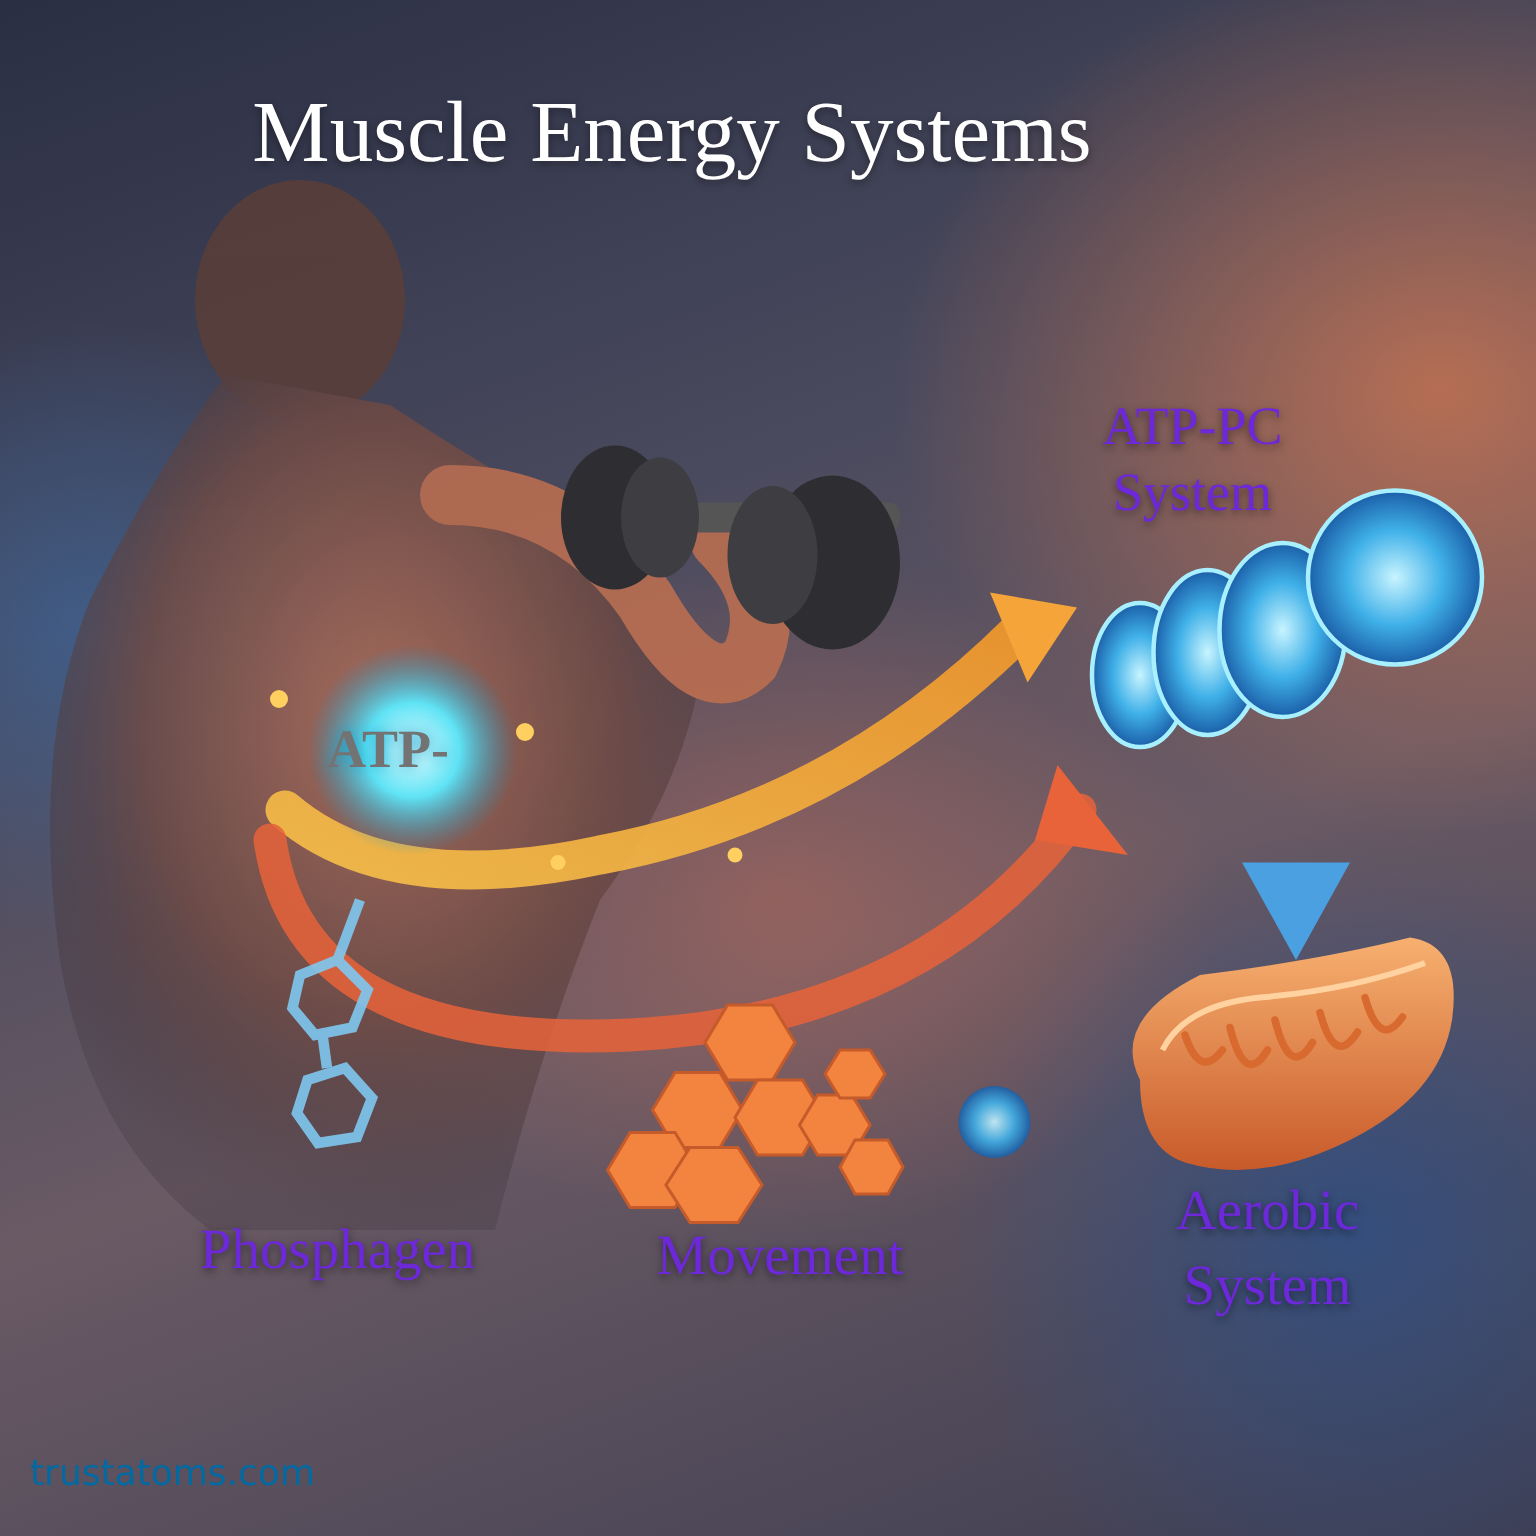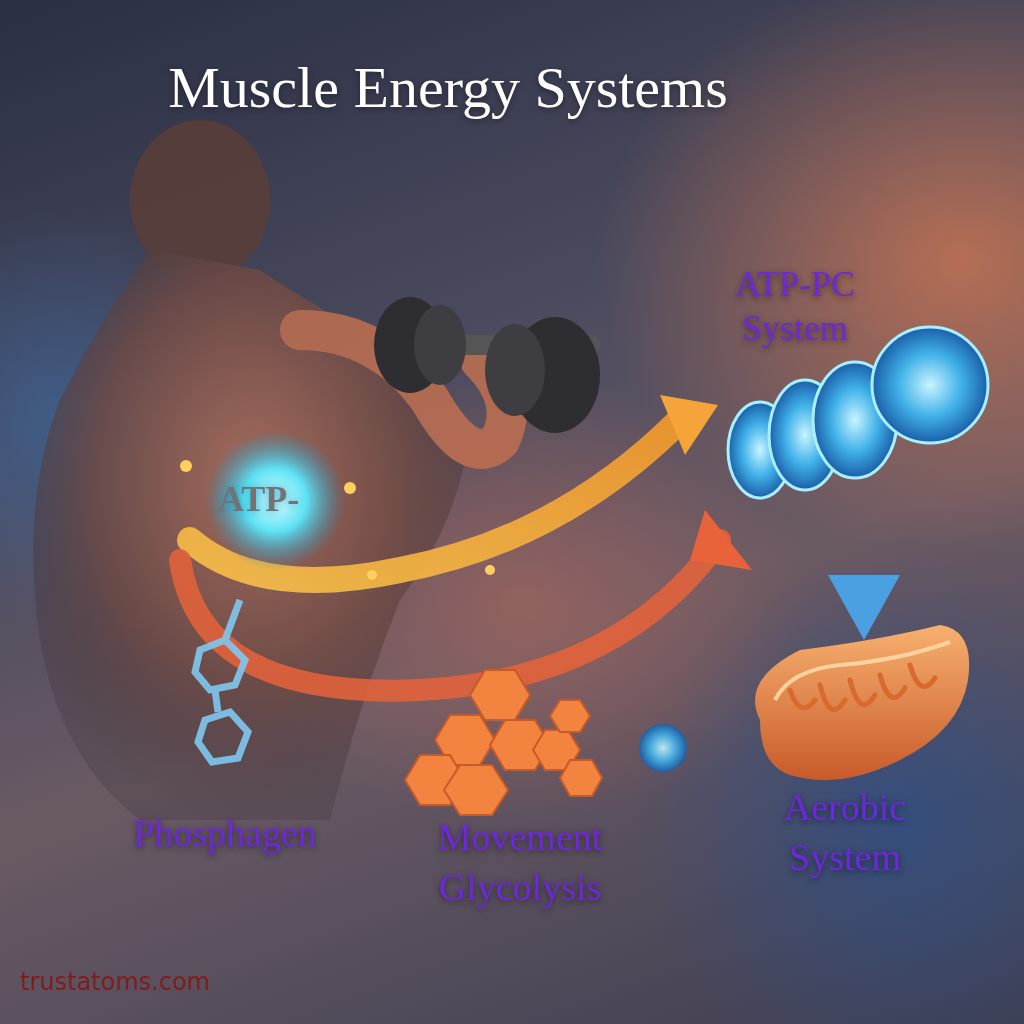--- a/index.html
+++ b/index.html
@@ -9,21 +9,21 @@
       radial-gradient(ellipse 520px 420px at 960px 260px, rgba(214,120,80,0.75), rgba(0,0,0,0) 70%),
       radial-gradient(ellipse 420px 320px at 520px 600px, rgba(200,110,90,0.45), rgba(0,0,0,0) 70%),
       radial-gradient(ellipse 380px 380px at 900px 820px, rgba(40,80,140,0.7), rgba(0,0,0,0) 70%),
       radial-gradient(ellipse 300px 300px at 60px 420px, rgba(60,110,170,0.55), rgba(0,0,0,0) 70%),
       linear-gradient(160deg, #2a2f44 0%, #4a4a5e 35%, #6a5a64 60%, #3e3e52 100%);
   }
   .title { position:absolute; top:52px; left:0; width:896px; text-align:center;
     color:#fff; font-size:58px; line-height:72px; text-shadow:0 2px 6px rgba(0,0,0,0.4); }
   .label { position:absolute; color:#6d28d9; font-size:38px; line-height:50px; text-align:center;
     text-shadow:0 2px 6px rgba(0,0,0,0.5); }
-  .footer { position:absolute; left:20px; top:968px; color:#7f1d1d; font-size:24px;
+  .footer { position:absolute; left:20px; top:968px; color:#0369a1; font-size:24px;
     font-family:"DejaVu Sans", sans-serif; }
   .atp-label { position:absolute; left:218px; top:478px; color:#737373; font-size:36px; font-weight:bold;
     text-shadow:0 0 10px rgba(0,150,200,0.8); }
   svg.art { position:absolute; left:0; top:0; }
 </style>
 </head>
 <body>
 
 <svg class="art" width="1024" height="1024" viewBox="0 0 1024 1024">
   <defs>
@@ -134,21 +134,20 @@
   <div>ATP-PC</div>
   <div>System</div>
 </div>
 
 <div class="label" style="left:90px; top:772px; width:270px;margin-top:36px;">
   <div>Phosphagen</div>
 </div>
 
 <div class="label" style="left:400px; top:812px; width:240px;">
   <div>Movement</div>
-  <div>Glycolysis</div>
 </div>
 
 <div class="label" style="left:740px; top:782px; width:210px;">
   <div>Aerobic</div>
   <div>System</div>
 </div>
 
 <div class="footer">trustatoms.com</div>
 
 </body></html>

